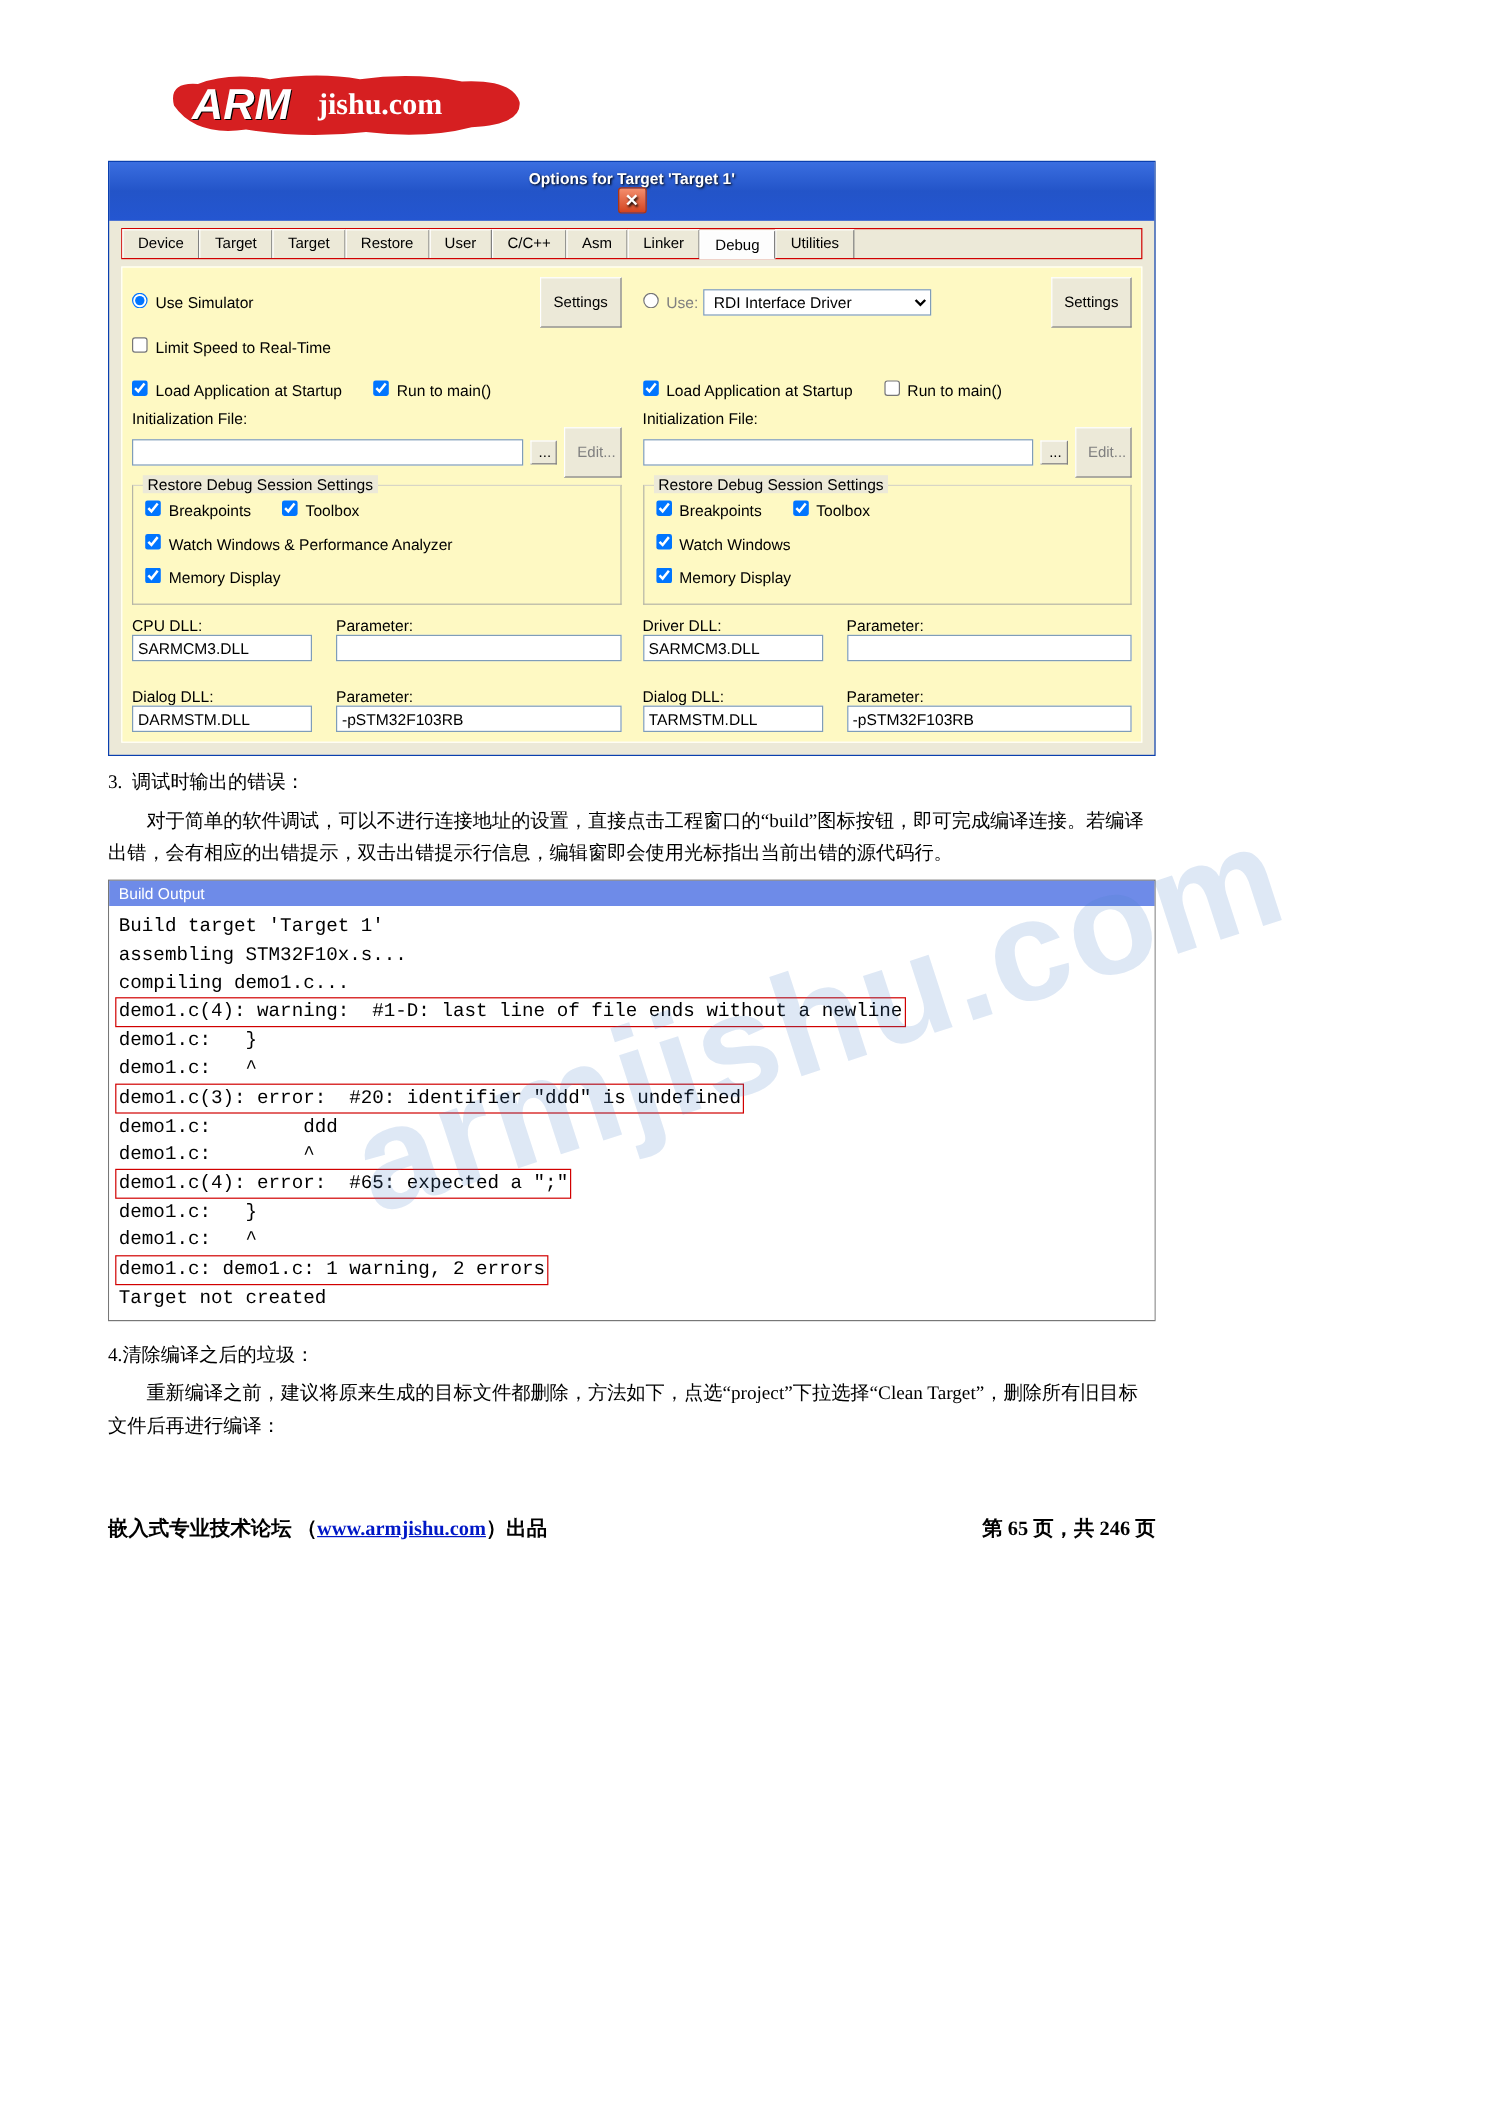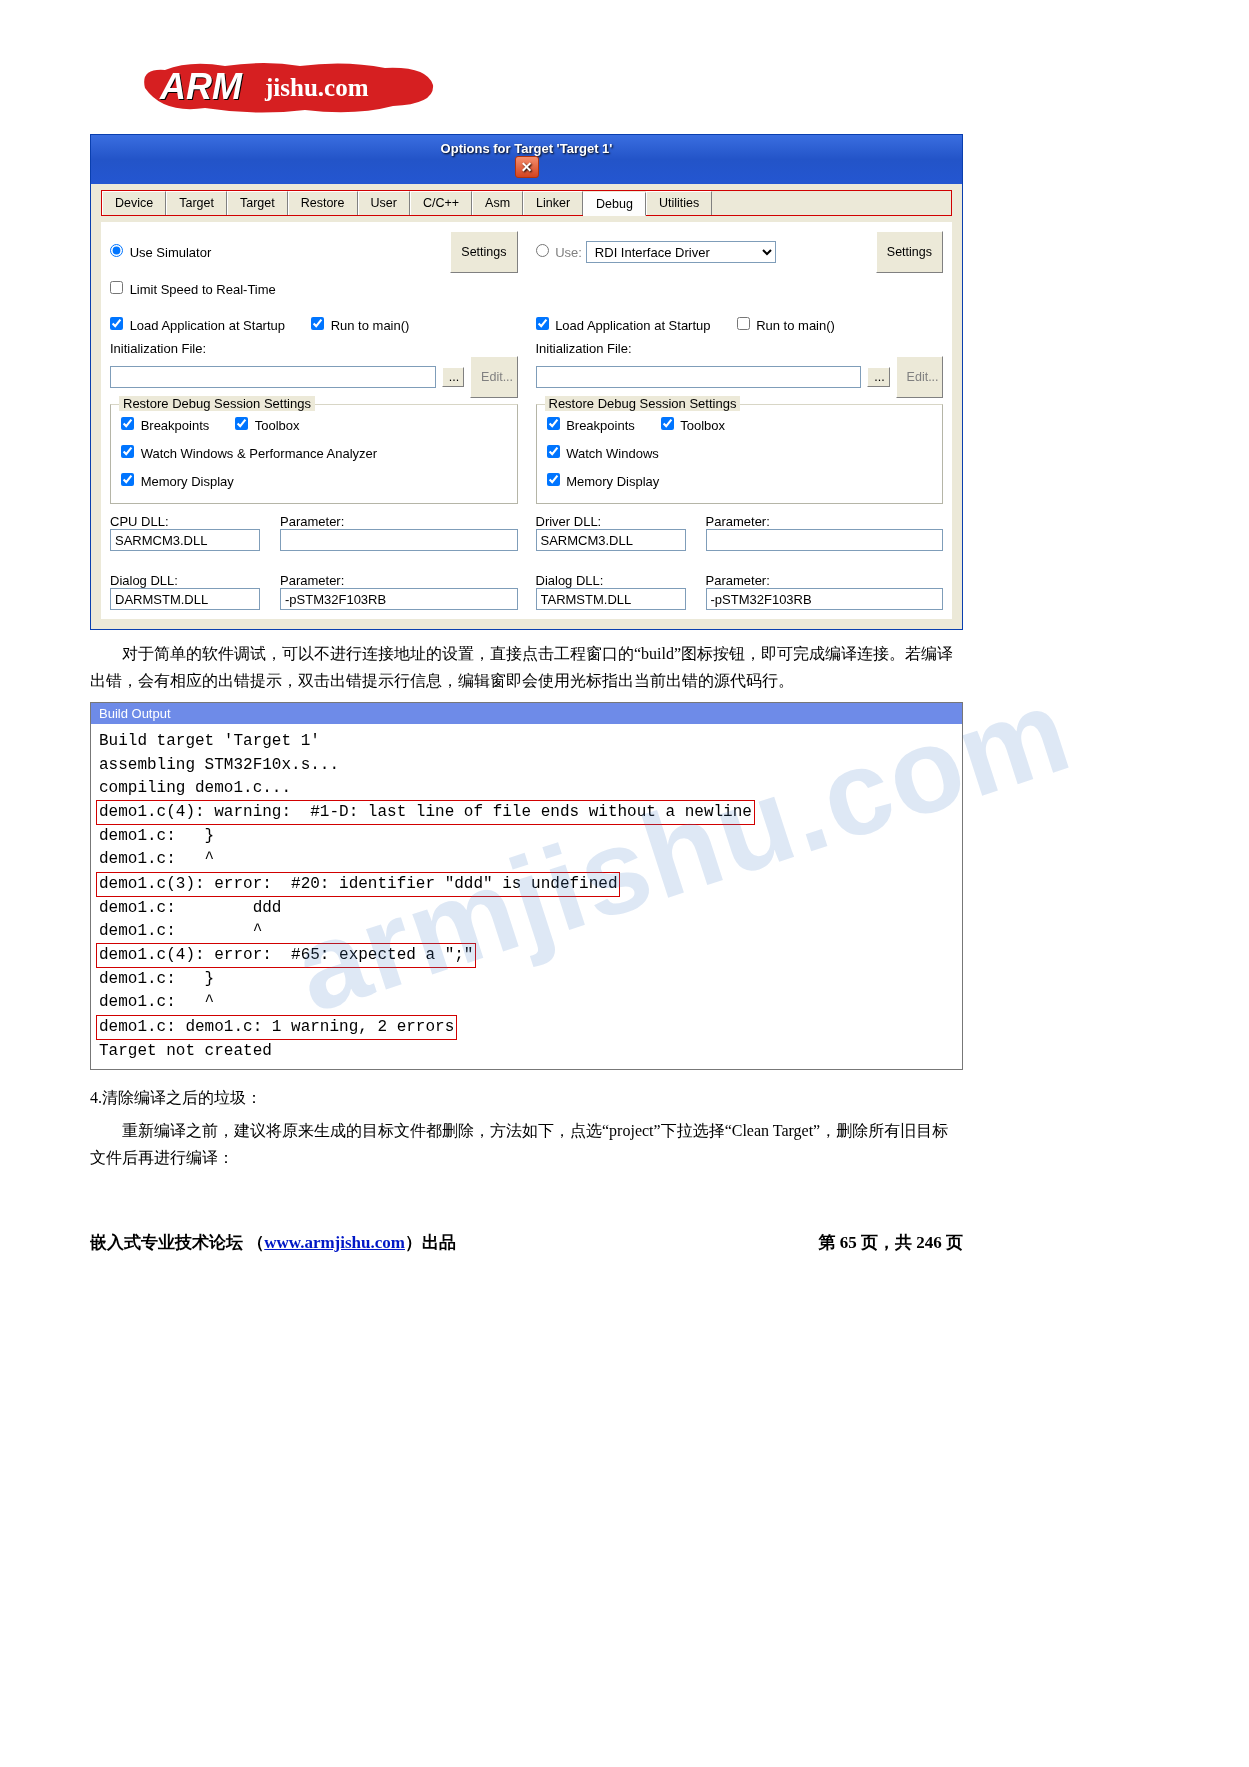--- a/index.html
+++ b/index.html
@@ -106,21 +106,21 @@
   .tab.active {
     background: #fdfdfd;
     font-weight: normal;
     position: relative;
     top: 1px;
     border-bottom: 1px solid #fdfdfd;
   }
   .tab-panel {
     border: 1px solid #fff;
     border-top: 1px solid #fff;
-    background: #ffffff;
+    background: #fef9c3;
     padding: 8px;
   }
   .two-col {
     display: flex;
     gap: 18px;
   }
   .col { flex: 1; }
   .row { display: flex; align-items: center; gap: 6px; margin-bottom: 4px; min-height: 24px; }
   .inline-gap { gap: 26px; }
   input[type="radio"], input[type="checkbox"] {
@@ -418,20 +418,24 @@
                 <input class="text-input" value="-pSTM32F103RB" style="">
               </div>
             </div>
           </div>
         </div>
       </div>
     </div>
 
   </div>
 
+  <div class="heading-num">
+    <span>3.</span>
+    &nbsp;<span>调试时输出的错误：</span>
+  </div>
   <p class="para indent">对于简单的软件调试，可以不进行连接地址的设置，直接点击工程窗口的“build”图标按钮，即可完成编译连接。若编译出错，会有相应的出错提示，双击出错提示行信息，编辑窗即会使用光标指出当前出错的源代码行。</p>
 
   <div class="build-output">
     <div class="build-title">Build Output</div>
     <div class="build-body"><span>Build target 'Target 1'</span>
 <span>assembling STM32F10x.s...</span>
 <span>compiling demo1.c...</span>
 <span class="red-underline-row">demo1.c(4): warning:  #1-D: last line of file ends without a newline</span>
 <span>demo1.c:   }</span>
 <span>demo1.c:   ^</span>

